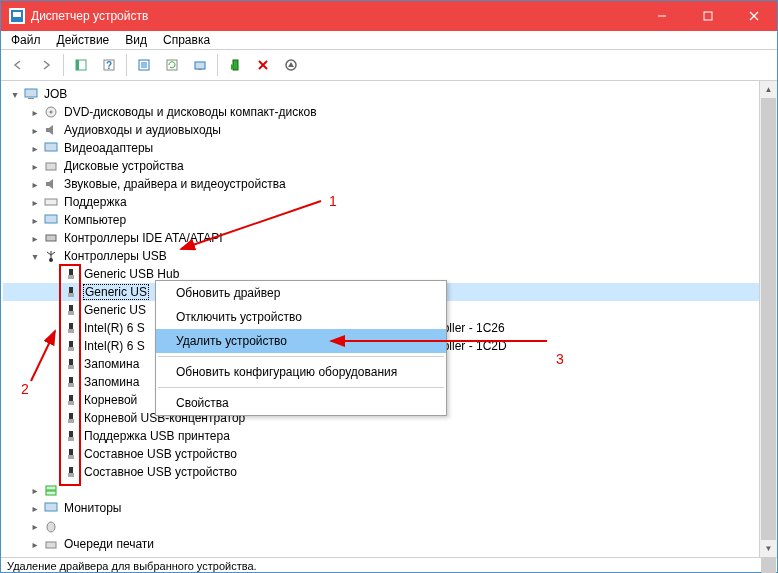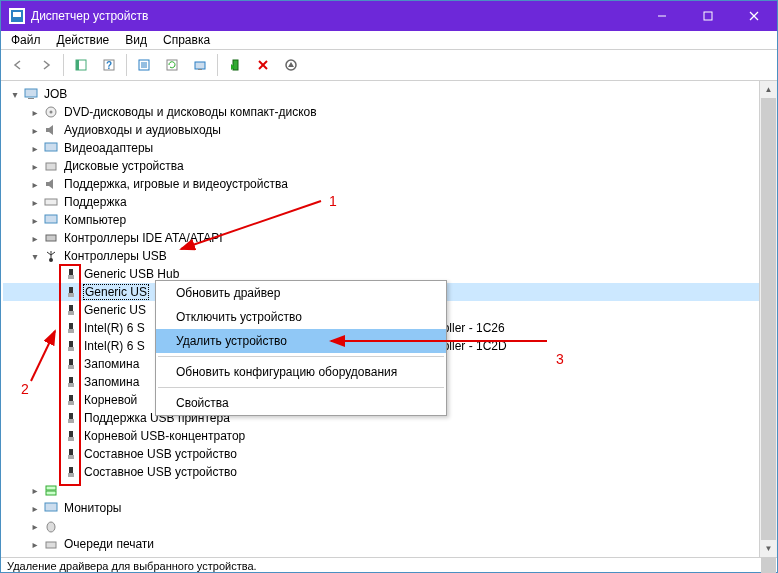--- a/index.html
+++ b/index.html
@@ -1,17 +1,17 @@
 <!DOCTYPE html>
 <html><head>
 <meta charset="utf-8">
 <style>
   html,body{margin:0;padding:0;font-family:"Segoe UI",Tahoma,Arial,sans-serif;font-size:12px;color:#000;background:#fff}
   .window{width:778px;height:573px;display:flex;flex-direction:column;border:1px solid #4a90c2;box-sizing:border-box;position:relative}
-  .titlebar{height:30px;background:#6d28d9;color:#fff;display:flex;align-items:center}
+  .titlebar{height:30px;background:#ef4444;color:#fff;display:flex;align-items:center}
   .titlebar .app-icon{width:16px;height:16px;margin:0 6px 0 8px;background:#fff;display:inline-block}
   .titlebar .title{flex:1;font-size:12px}
   .winbtn{width:46px;height:30px;display:flex;align-items:center;justify-content:center;color:#fff;font-size:14px}
   .winbtn.close{background:transparent}
   .menubar{height:22px;display:flex;align-items:flex-start;padding:0 2px;border-bottom:1px solid #d0d0d0}
   .menuitem{padding:2px 8px}
   .toolbar{height:30px;display:flex;align-items:center;padding:2px 4px;border-bottom:1px solid #d0d0d0;gap:2px}
   .tb-btn{width:24px;height:24px;border:1px solid transparent;display:flex;align-items:center;justify-content:center}
   .tb-sep{width:1px;height:22px;background:#d0d0d0;margin:0 2px}
   .content{flex:1;display:flex;position:relative}
@@ -193,21 +193,21 @@
           </span>
         <span class="lbl">Дисковые устройства</span>
       </div>
       <div class="row" style="padding-left:24px">
         <span class="exp">▸</span>
         <span class="ic">
             <svg width="14" height="14">
               <polygon points="2,5 5,5 9,2 9,12 5,9 2,9" fill="#888"></polygon>
             </svg>
           </span>
-        <span class="lbl">Поддержка, игровые и видеоустройства</span>
+        <span class="lbl">Звуковые, драйвера и видеоустройства</span>
       </div>
       <div class="row" style="padding-left:24px">
         <span class="exp">▸</span>
         <span class="ic">
             <svg width="14" height="14">
               <rect x="1" y="4" width="12" height="6" fill="#eee" stroke="#888"></rect>
             </svg>
           </span>
         <span class="lbl">Поддержка</span>
       </div>
@@ -327,31 +327,31 @@
         <span class="lbl">Корневой</span>
       </div>
       <div class="row" style="padding-left:44px">
         <span class="exp none">·</span>
         <span class="ic">
             <svg width="14" height="14">
               <rect x="5" y="2" width="4" height="6" fill="#333"></rect>
               <rect x="4" y="8" width="6" height="4" fill="#aaa"></rect>
             </svg>
           </span>
+        <span class="lbl">Корневой USB-концентратор</span>
+      </div>
+      <div class="row" style="padding-left:44px">
+        <span class="exp none">·</span>
+        <span class="ic">
+            <svg width="14" height="14">
+              <rect x="5" y="2" width="4" height="6" fill="#333"></rect>
+              <rect x="4" y="8" width="6" height="4" fill="#aaa"></rect>
+            </svg>
+          </span>
         <span class="lbl">Поддержка USB принтера</span>
-      </div>
-      <div class="row" style="padding-left:44px">
-        <span class="exp none">·</span>
-        <span class="ic">
-            <svg width="14" height="14">
-              <rect x="5" y="2" width="4" height="6" fill="#333"></rect>
-              <rect x="4" y="8" width="6" height="4" fill="#aaa"></rect>
-            </svg>
-          </span>
-        <span class="lbl">Корневой USB-концентратор</span>
       </div>
       <div class="row" style="padding-left:44px">
         <span class="exp none">·</span>
         <span class="ic">
             <svg width="14" height="14">
               <rect x="5" y="2" width="4" height="6" fill="#333"></rect>
               <rect x="4" y="8" width="6" height="4" fill="#aaa"></rect>
             </svg>
           </span>
         <span class="lbl">Составное USB устройство</span>

